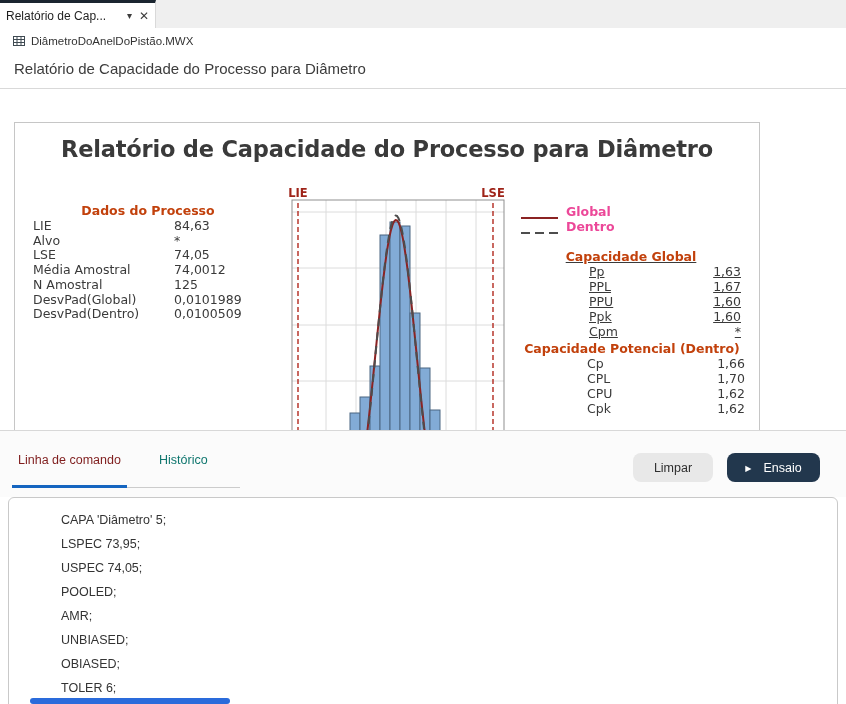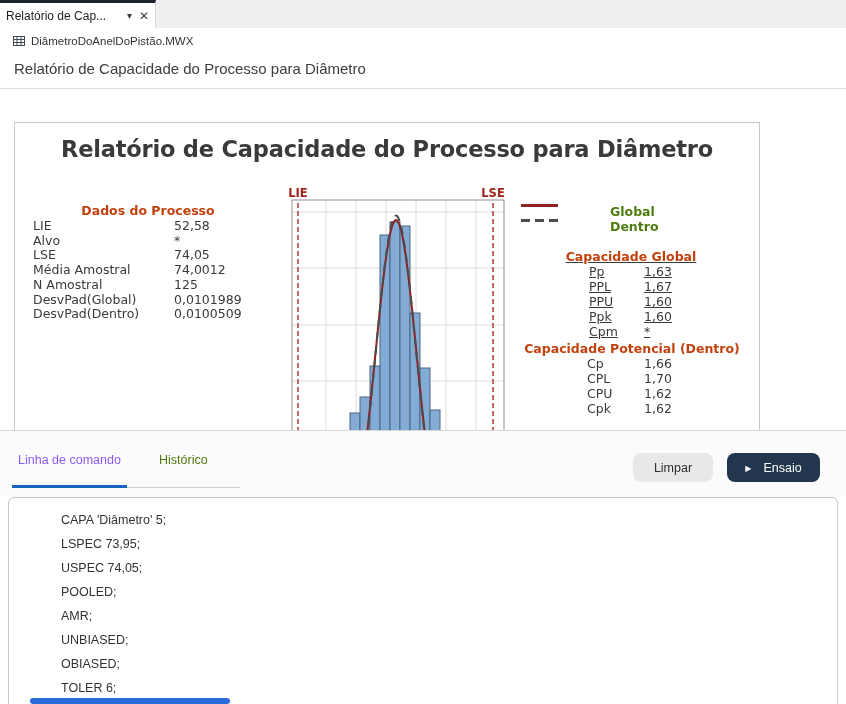--- a/index.html
+++ b/index.html
@@ -30,37 +30,37 @@
   .report-title { position:absolute; top:13px; left:0; width:100%; text-align:center;
                   font-size:22.5px; font-weight:600; color:#3a3a3a; letter-spacing:-0.2px; }
   .chart-svg { position:absolute; top:0; left:0; pointer-events:none; }
 
   .sec-title { font-size:12.5px; font-weight:600; text-align:center; color:#c2410c; }
   .srow { display:flex; line-height:14.7px; font-size:12.5px; color:#3a3a3a; }
   .process { position:absolute; left:18px; top:80px; width:230px; }
   .process .sec-title { margin-bottom:1px; }
   .process .sl { width:141px; }
   .overall  { position:absolute; left:506px; top:126px; width:220px;text-decoration:underline; }
-  .overall .srow, .within .srow { padding-left:68px; line-height:15px; }
+  .overall .srow, .within .srow { padding-left:68px; line-height:15px;justify-content:space-between; }
   .overall .sl, .within .sl { width:55px; }
   .within   { position:absolute; left:504px; top:218px; width:226px; }
   .within .sl { width:57px; }
 
   .legend { position:absolute; left:506px; top:81px; }
-  .legend-row { display:flex; align-items:flex-start; height:15px; font-size:12.5px; color:#4d7c0f; font-weight:600;gap:44px; }
+  .legend-row { display:flex; align-items:flex-end; height:15px; font-size:12.5px; color:#ec4899; font-weight:600; }
   .lg-line { width:37px; height:2.5px; margin-right:8px; }
   .lg-solid { background:#8b2323; }
   .lg-dash { background:repeating-linear-gradient(90deg,#4d4d4d 0 9px,transparent 9px 14px); }
 
   
   .cmd-toolbar { position:absolute; top:430px; left:0; width:846px; height:67px; background:#fbfbfb;
                  border-top:1px solid #d8d8d8; }
   .cmd-tab { position:absolute; top:22px; font-size:12.5px; cursor:default; }
-  .cmd-tab.active { color:#8b5cf6; }
-  .cmd-tab.idle { color:#4d7c0f; }
+  .cmd-tab.active { color:#7f1d1d; }
+  .cmd-tab.idle { color:#0f766e; }
   .tab-track { position:absolute; top:56px; left:12px; width:228px; height:1px; background:#ccc; }
   .tab-active-bar { position:absolute; top:54px; left:12px; width:115px; height:3px; background:#1565c0; }
   .btn { position:absolute; top:22px; height:29px; border-radius:8px; font-size:12.5px;
          display:flex; align-items:center; justify-content:center; }
   .btn-clear { left:633px; width:80px; background:#e8e8e8; color:#2f2f2f; }
   .btn-run { left:727px; width:93px; background:#22374d; color:#fff; }
   .btn-run .play { font-size:8px; margin-right:12px; position:relative; top:0.5px; }
 
   .cmd-box { position:absolute; top:497px; left:8px; width:830px; height:260px;
              background:#fff; border:1px solid #c9c9c9; border-radius:6px; padding:10px 0 0 24px; }
@@ -126,21 +126,21 @@
           <text x="283" y="74" fill="#9e2318" text-anchor="middle" font-size="11.5px" font-weight="600" font-family="&quot;DejaVu Sans&quot;, sans-serif">LIE</text>
           <line x1="478" y1="80" x2="478" y2="308" stroke="#b2281e" stroke-width="1.4" stroke-dasharray="5,3"></line>
           <text x="478" y="74" fill="#9e2318" text-anchor="middle" font-size="11.5px" font-weight="600" font-family="&quot;DejaVu Sans&quot;, sans-serif">LSE</text>
         </svg>
 
       <div class="process">
         <div class="sec-title">Dados do Processo</div>
         <div>
             <div class="srow">
               <span class="sl">LIE</span>
-              <span class="sv">52,58</span>
+              <span class="sv">84,63</span>
             </div>
             <div class="srow">
               <span class="sl">Alvo</span>
               <span class="sv">*</span>
             </div>
             <div class="srow">
               <span class="sl">LSE</span>
               <span class="sv">74,05</span>
             </div>
             <div class="srow">

